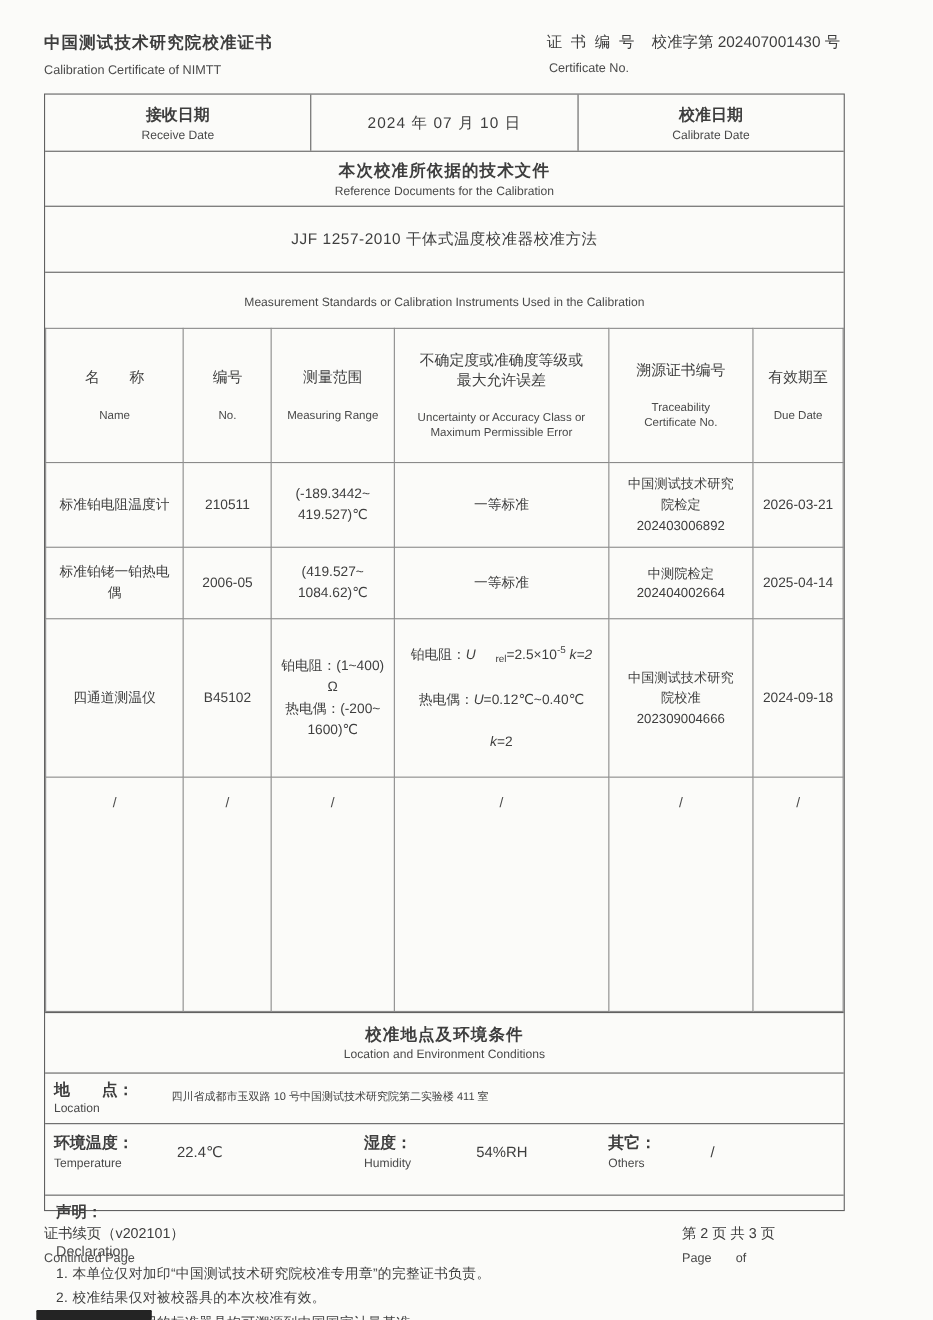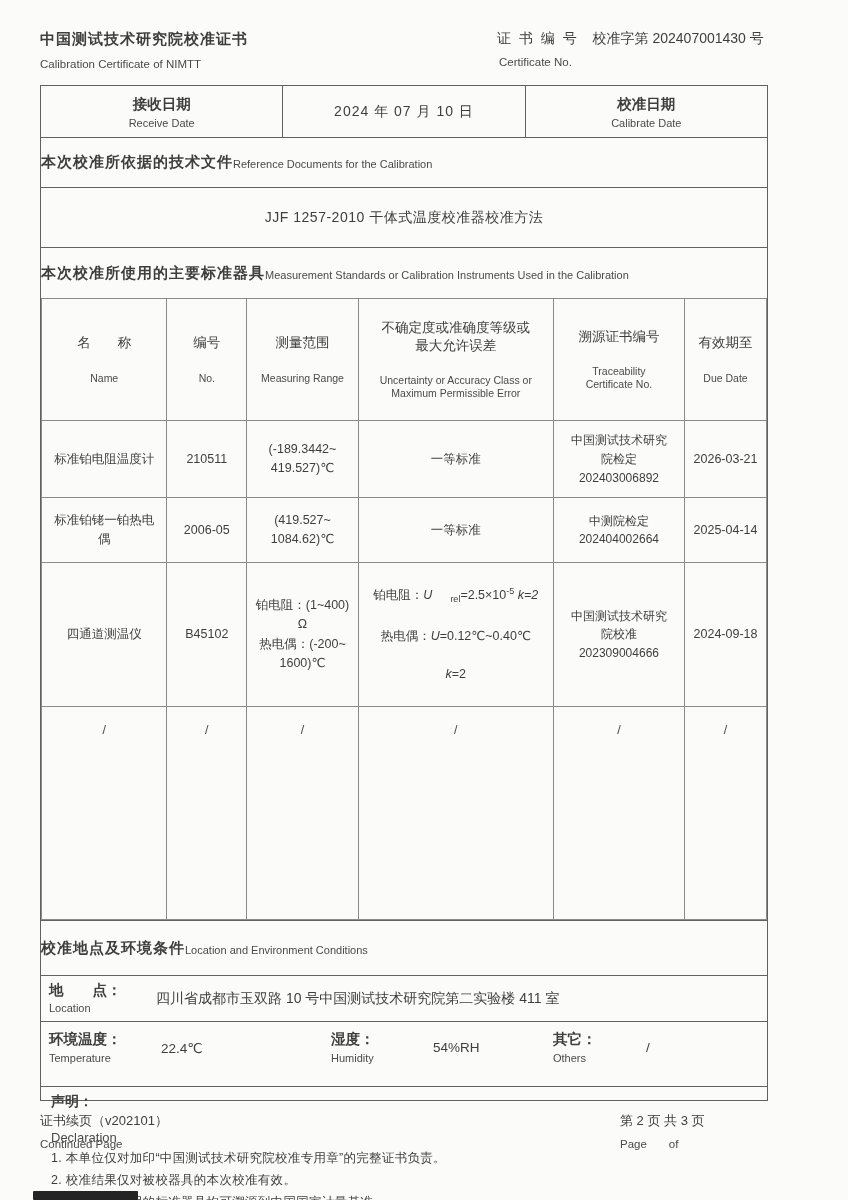--- a/index.html
+++ b/index.html
@@ -29,22 +29,22 @@
 
   
   .date-row{display:flex; height:51px;}
   .dcell{flex:1; display:flex; flex-direction:column; justify-content:center; align-items:center;
          border-right:1px solid var(--line-dark); text-align:center;}
   .dcell:last-child{border-right:none;}
   .dcell .zh{font-size:14.5px; font-weight:600;}
   .dcell.value{font-size:14px; letter-spacing:1px;}
 
   
-  .sec-header{border-top:1px solid var(--line-dark); display:flex; flex-direction:row;
-              justify-content:flex-start; align-items:center; text-align:center;}
+  .sec-header{border-top:1px solid var(--line-dark); display:flex; flex-direction:column;
+              justify-content:center; align-items:center; text-align:center;}
   .sec-header .zh{font-size:15px; font-weight:600; letter-spacing:1px;}
   .sec-header.h-ref{height:50px;}
   .sec-header.h-std{height:51px;}
   .sec-header.h-loc{height:55px;}
   .ref-doc{border-top:1px solid var(--line-dark); height:60px; display:flex;
            align-items:center; justify-content:center; font-size:14px; letter-spacing:.5px;}
 
   
   table.std-table{width:100%; border-collapse:collapse; table-layout:fixed;}
   .std-table th,.std-table td{border:1px solid var(--line); text-align:center;
@@ -62,21 +62,21 @@
   .u-cell .u-line{display:block; text-align:center;}
   .u-cell i{font-style:italic;}
   .u-cell sub{font-size:9px;margin-left:18px;}
   .u-cell sup{font-size:9px;}
 
   
   .loc-row{border-top:1px solid var(--line-dark); height:46px; position:relative;}
   .loc-label{position:absolute; left:8px; top:5px;}
   .loc-label .zh{font-size:14.5px; font-weight:600;text-align:right;}
   .loc-label .en{margin-top:2px;}
-  .loc-value{position:absolute; left:115px; top:14px; font-size:14px;}
+  .loc-value{position:absolute; left:115px; top:14px; font-size:10px;}
   .env-row{border-top:1px solid var(--line-dark); height:65px; position:relative;}
   .env-group{position:absolute; top:8px;}
   .env-group .zh{font-size:14.5px; font-weight:600;}
   .env-group .en{margin-top:3px;}
   .env-g1{left:8px;} .env-g2{left:290px;} .env-g3{left:512px;}
   .env-value{position:absolute; top:18px; font-size:13.5px;}
   .env-v1{left:120px;} .env-v2{left:392px;} .env-v3{left:605px;}
 
   
   .decl{border-top:1px solid var(--line-dark); height:100px; padding:6px 10px 0 10px;}
@@ -129,21 +129,20 @@
     </div>
 
     <div class="sec-header h-ref">
       <div class="zh">本次校准所依据的技术文件</div>
       <div class="en">Reference Documents for the Calibration</div>
     </div>
 
     <div class="ref-doc">JJF 1257-2010  干体式温度校准器校准方法</div>
 
     <div class="sec-header h-std">
-      <div class="zh">本次校准所使用的主要标准器具</div>
       <div class="en">Measurement Standards or Calibration Instruments Used in the Calibration</div>
     </div>
 
     <table class="std-table">
       <colgroup>
         <col style="width:17.3%">
           <col style="width:11%">
           <col style="width:15.4%">
         <col style="width:26.9%">
           <col style="width:18.1%">

